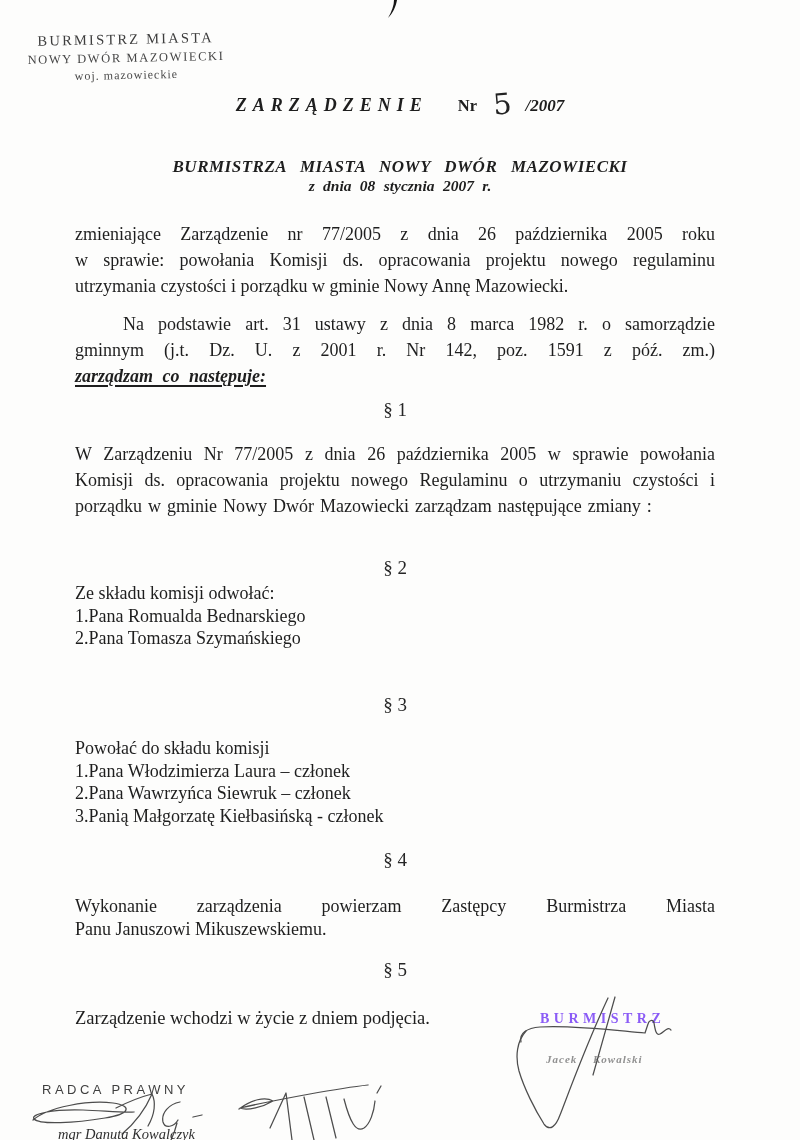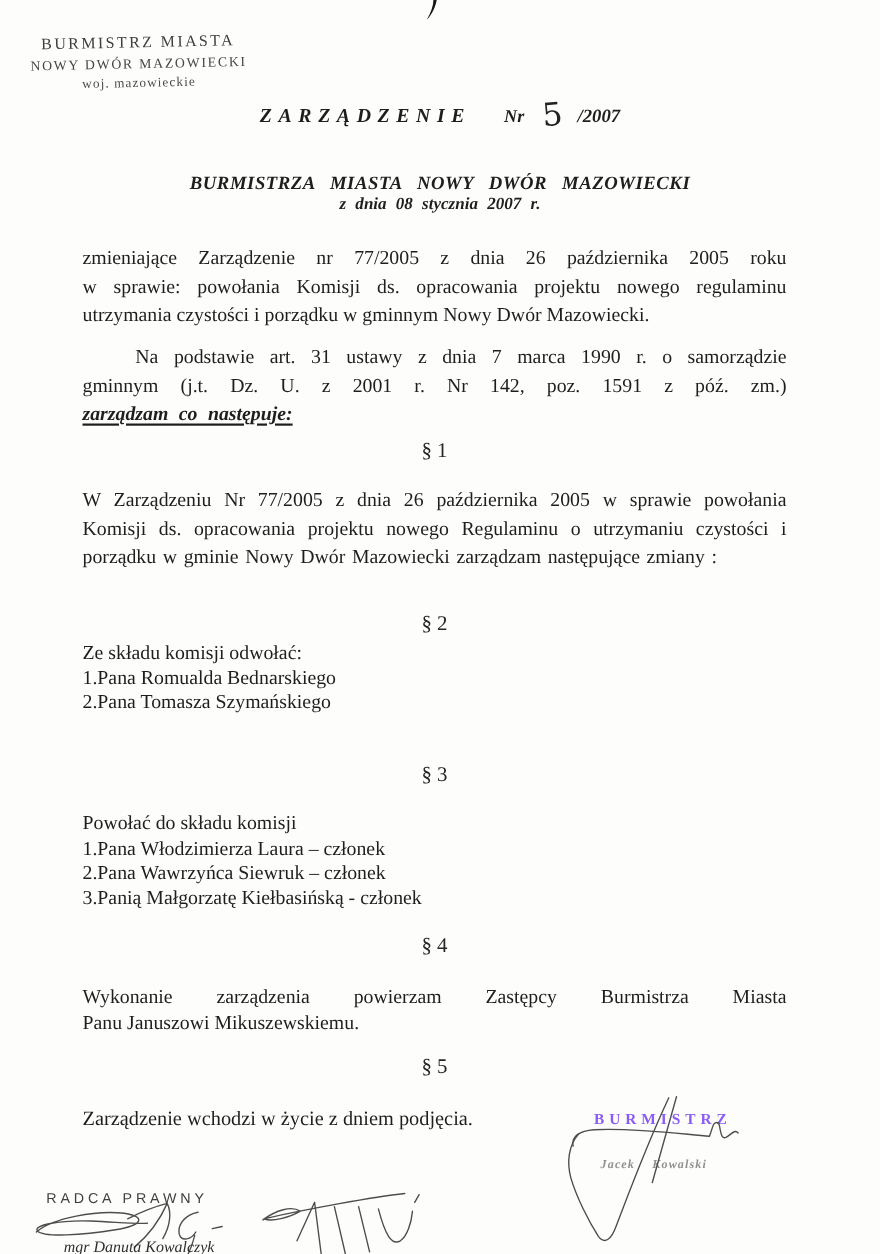--- a/index.html
+++ b/index.html
@@ -13,21 +13,21 @@
   
   .letterhead { left:26px; top:31px; width:200px; text-align:center;
     transform:rotate(-1.2deg); color:#3e3e3e; }
   .lh1 { font-size:14.5px; letter-spacing:2.2px; white-space:nowrap; }
   .lh2 { font-size:12.5px; letter-spacing:1.6px; margin-top:3px; color:#454545; white-space:nowrap; }
   .lh3 { font-size:12px; letter-spacing:1px; margin-top:2px; color:#4a4a4a; }
 
   
   .title-row { left:0; width:800px; top:84px; text-align:center; white-space:nowrap; }
   .t-word { font-weight:700; font-style:italic; font-size:18px; letter-spacing:6px; }
-  .t-nr   { font-weight:700; font-style:italic; font-size:16.5px; margin-left:26px; }
+  .t-nr   { font-weight:700; font-size:16.5px; margin-left:26px; }
   .t-num  { display:inline-block; font-family:"DejaVu Serif", serif; font-size:29px;
             font-weight:400; color:#222; margin:0 10px 0 12px; position:relative; top:3px;
             transform:rotate(-5deg); }
   .t-year { font-weight:700; font-style:italic; font-size:17px; }
   .subtitle { left:0; width:800px; top:133px; text-align:center; font-weight:700;
     font-style:italic; font-size:17px; letter-spacing:0.5px; word-spacing:9px;margin-top:24px; }
   .dateline { left:0; width:800px; top:177px; text-align:center; font-weight:700;
     font-style:italic; font-size:15.5px; word-spacing:4.5px; }
 
   
@@ -76,25 +76,25 @@
     <span class="t-num">5</span>
     <span class="t-year">/2007</span>
   </div>
 
   <div class="abs subtitle">BURMISTRZA MIASTA NOWY DWÓR MAZOWIECKI</div>
   <div class="abs dateline">z dnia 08 stycznia 2007 r.</div>
 
   <div class="abs col" style="top:221px;">
     <div class="jl">zmieniające Zarządzenie nr 77/2005 z dnia 26 października 2005 roku</div>
     <div class="jl">w sprawie: powołania Komisji ds. opracowania projektu nowego regulaminu</div>
-    <div>utrzymania czystości i porządku w gminnym Nowy Dwór Mazowiecki.</div>
+    <div>utrzymania czystości i porządku w gminie Nowy Annę Mazowiecki.</div>
   </div>
 
   <div class="abs col" style="top:311px;">
-    <div class="jl indent">Na podstawie art. 31 ustawy z dnia 7 marca 1990 r. o samorządzie</div>
+    <div class="jl indent">Na podstawie art. 31 ustawy z dnia 8 marca 1982 r. o samorządzie</div>
     <div class="jl">gminnym (j.t. Dz. U. z 2001 r. Nr 142, poz. 1591 z póź. zm.)</div>
     <div><span class="decree">zarządzam co następuje:</span></div>
   </div>
 
   <div class="abs smark" style="top:399px;">§ 1</div>
   <div class="abs col" style="top:441px;">
     <div class="jl">W Zarządzeniu Nr 77/2005 z dnia 26 października 2005 w sprawie powołania</div>
     <div class="jl">Komisji ds. opracowania projektu nowego Regulaminu o utrzymaniu czystości i</div>
     <div class="wide">porządku w gminie Nowy Dwór Mazowiecki zarządzam następujące zmiany :</div>
   </div>

